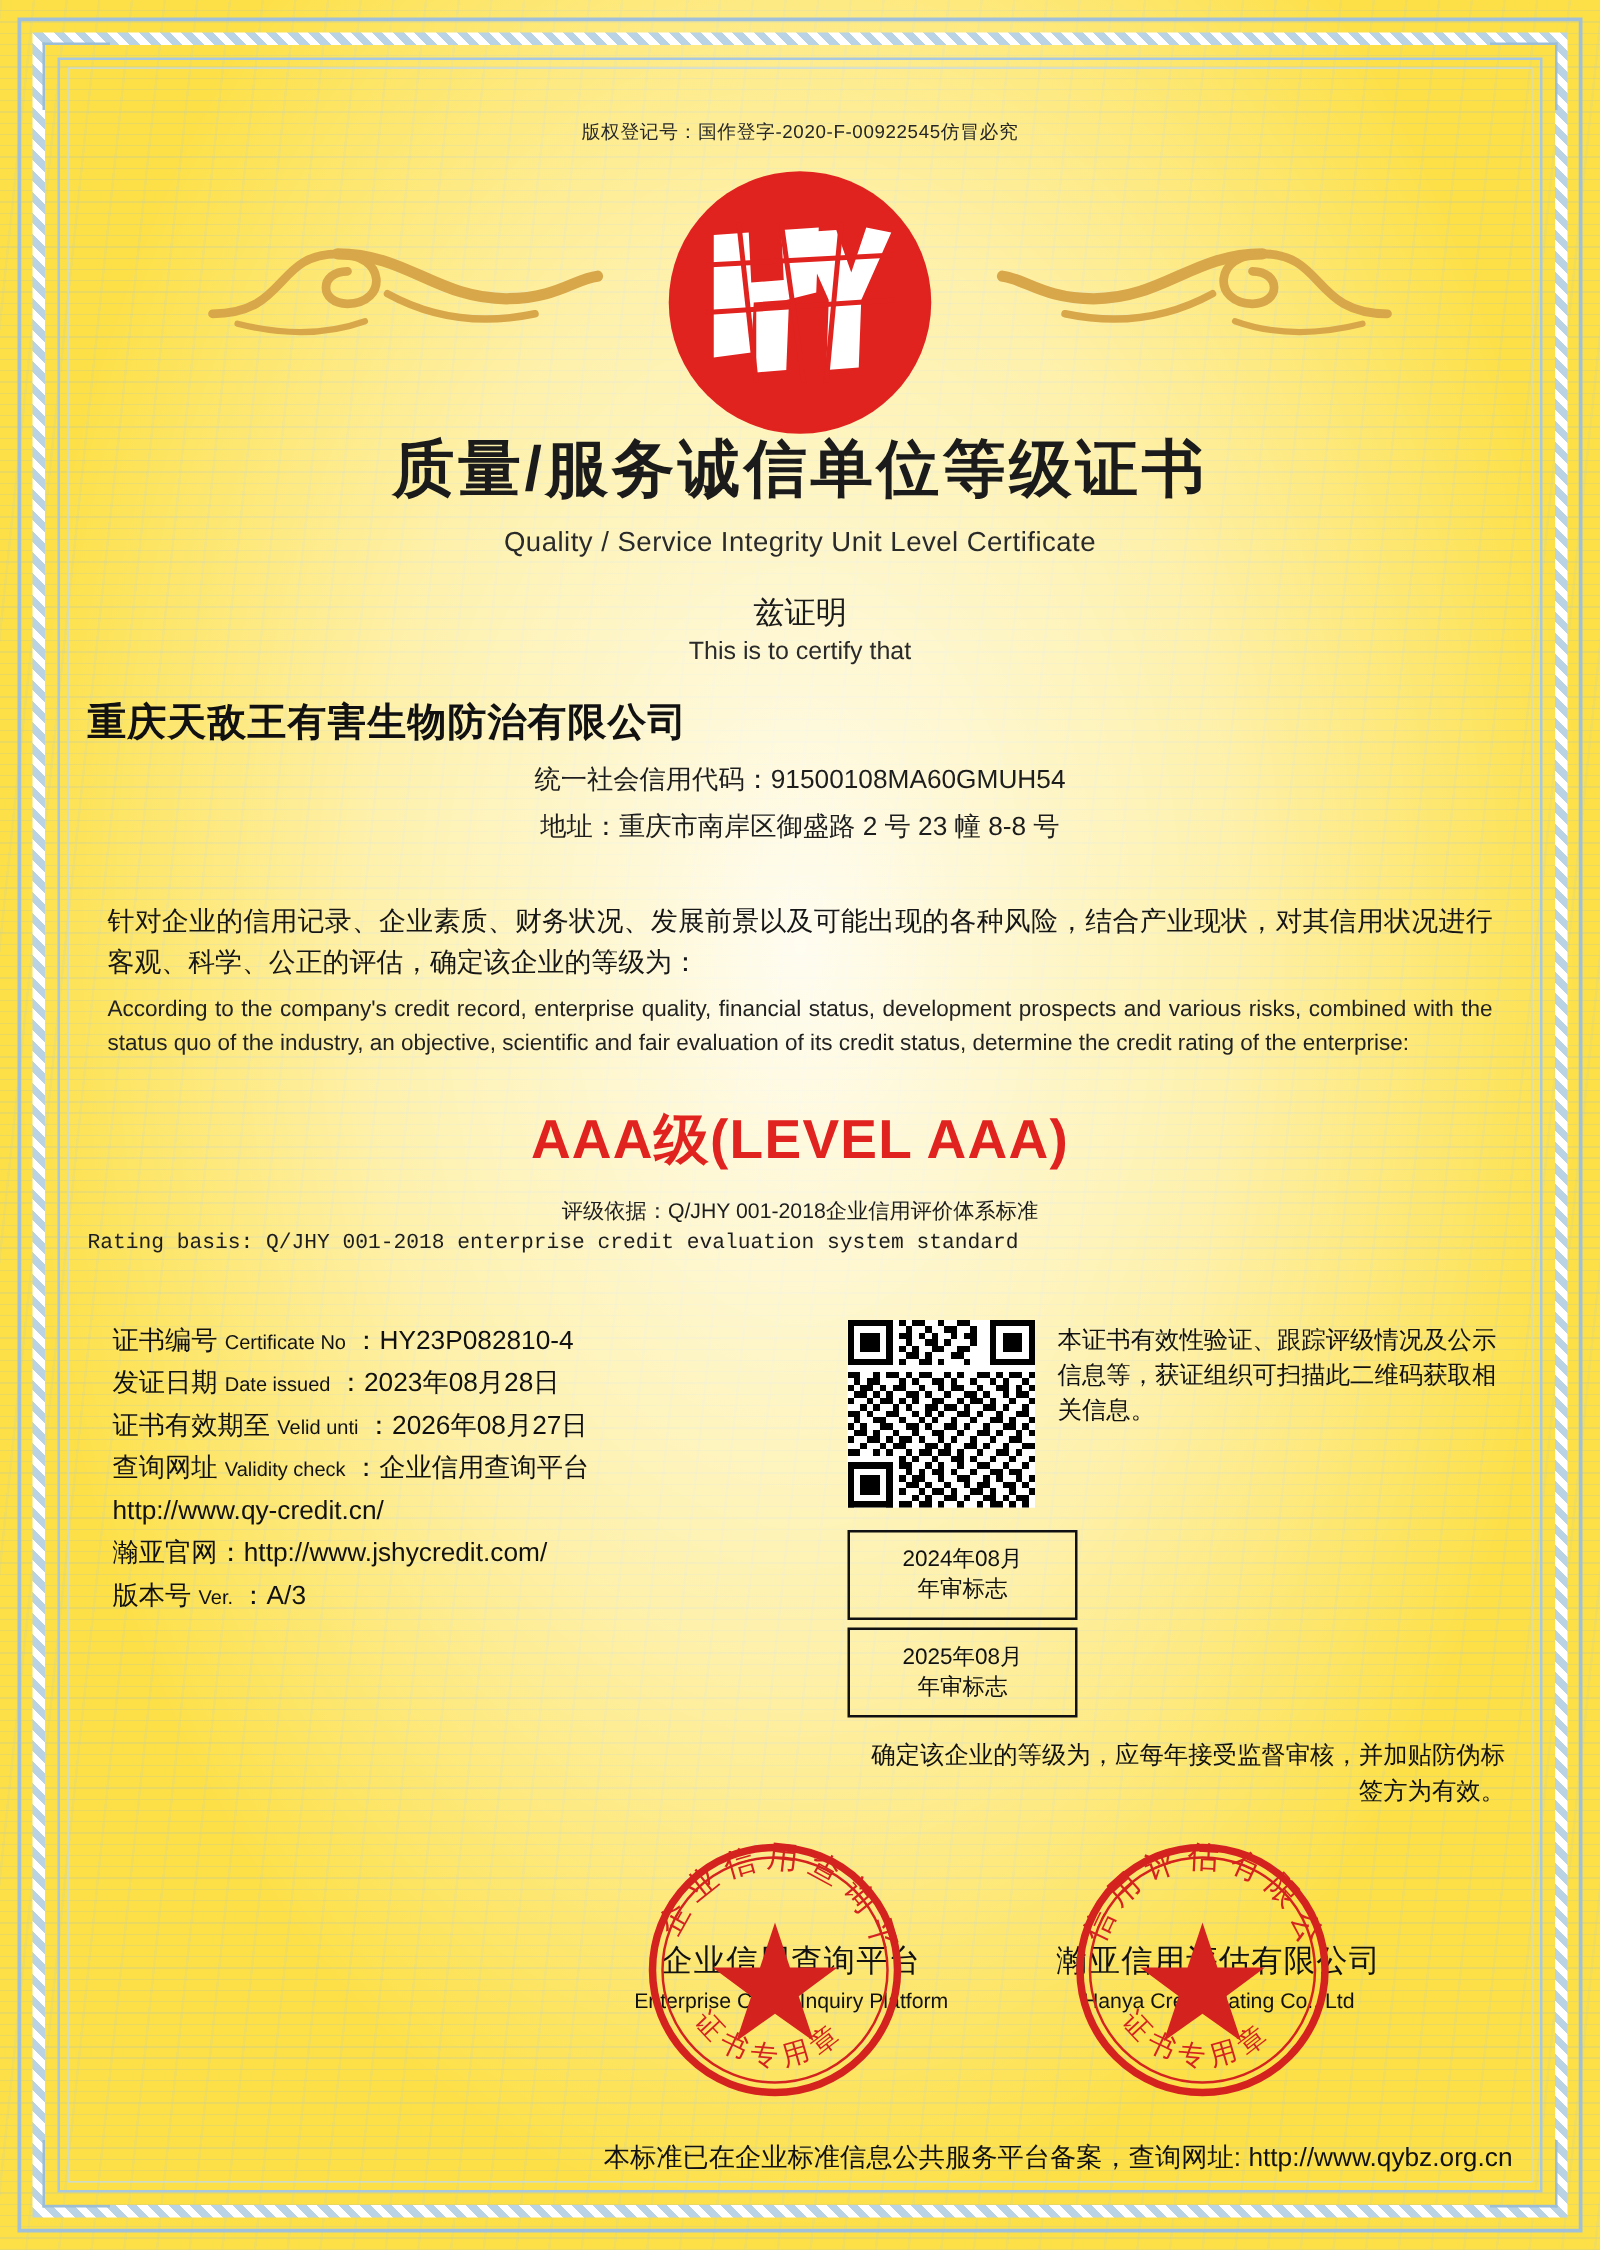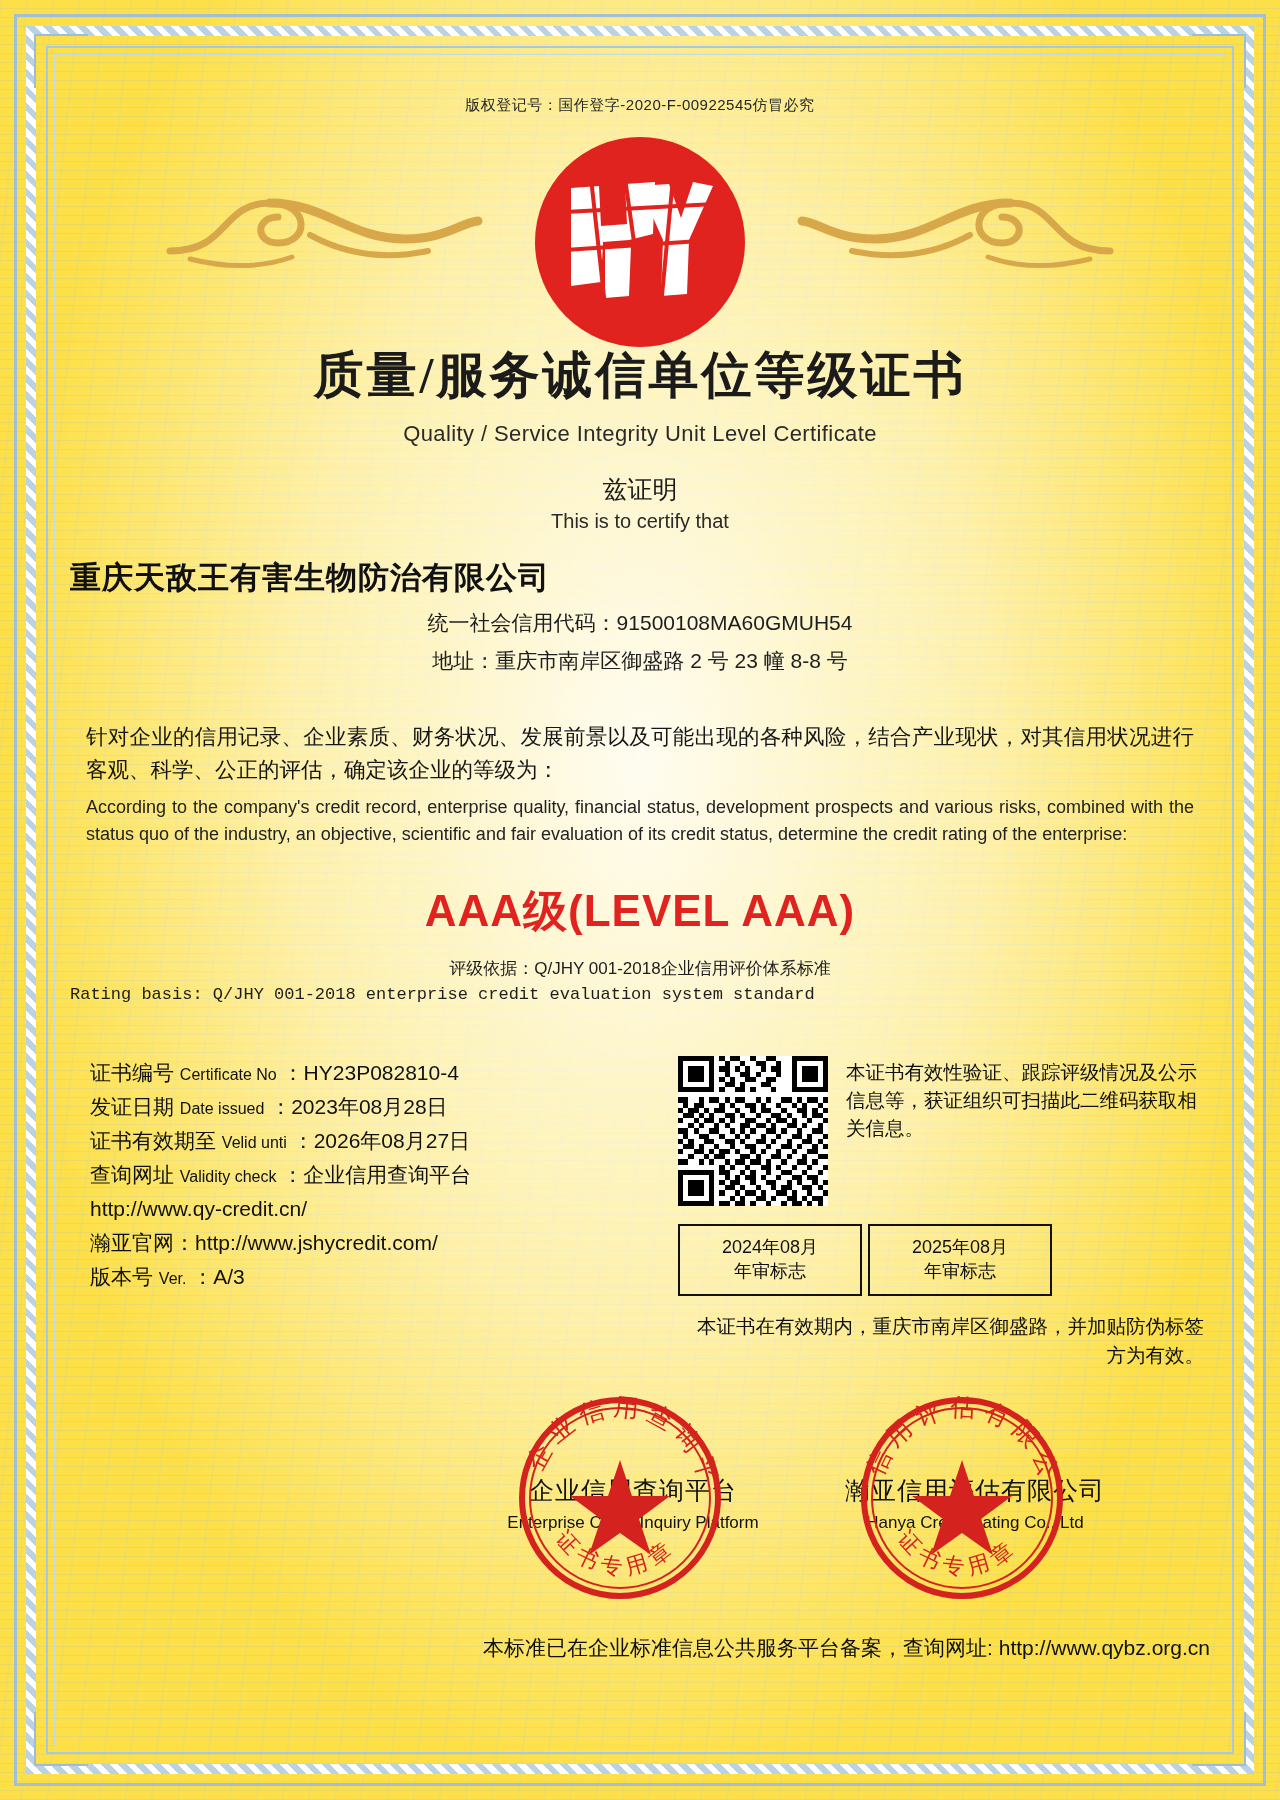--- a/index.html
+++ b/index.html
@@ -106,21 +106,20 @@
   }
   .seal-circle svg { display:block; }
   
   .title-cn {
     text-align: center;
     font-size: 50px;
     font-weight: bold;
     color: #1b1b1b;
     letter-spacing: 3px;
     margin-top: 6px;
-    font-family: Liberation Serif, serif;
   }
   .title-en {
     text-align: center;
     font-size: 22px;
     color: #2a2a2a;
     margin-top: 12px;
     letter-spacing: .4px;
   }
   .certify-cn {
     text-align: center;
@@ -217,20 +216,21 @@
   .qr-note {
     font-size: 19.5px;
     color: #111;
     line-height: 1.45;
     padding-top: 2px;
   }
   .stamp-boxes {
     display: flex;
     gap: 6px;
     margin-top: 18px;
+    flex-direction: column;
   }
   .stamp-box {
     width: 184px; height: 72px;
     border: 2px solid #111;
     display: flex; flex-direction: column;
     align-items: center; justify-content: center;
     font-size: 18px; color: #111;
     line-height: 1.3;
   }
   .annual-note {
@@ -624,21 +624,21 @@
           <div class="stamp-box">
             <span>2024年08月</span>
             <span>年审标志</span>
           </div>
           <div class="stamp-box">
             <span>2025年08月</span>
             <span>年审标志</span>
           </div>
         </div>
 
-        <div class="annual-note">本证书在有效期内，重庆市南岸区御盛路，并加贴防伪标签方为有效。</div>
+        <div class="annual-note">确定该企业的等级为，应每年接受监督审核，并加贴防伪标签方为有效。</div>
       </div>
     </div>
 
     <div class="seals">
       <div class="org left">
         <div class="org-cn">企业信用查询平台</div>
         <div class="org-en">Enterprise Credit Inquiry Platform</div>
       </div>
       <div class="org right">
         <div class="org-cn">瀚亚信用评估有限公司</div>

